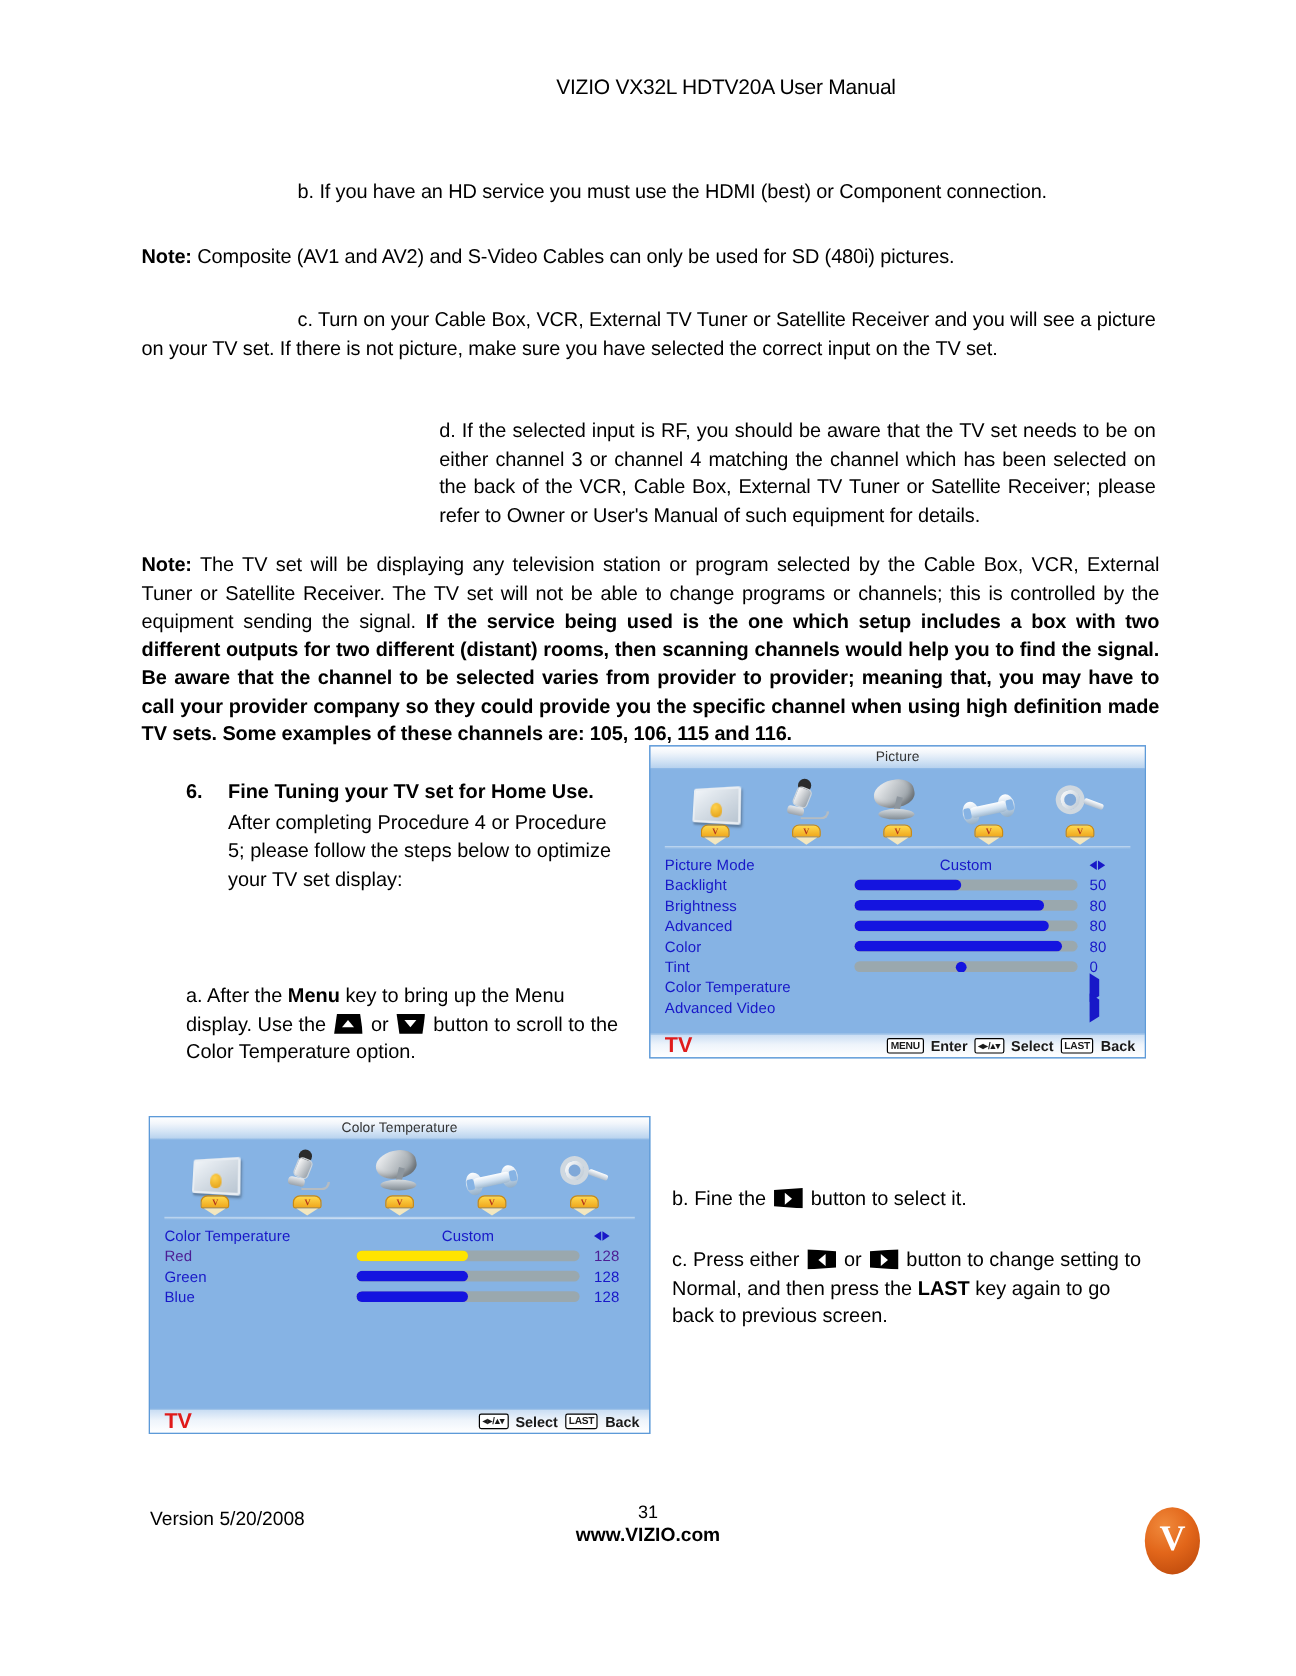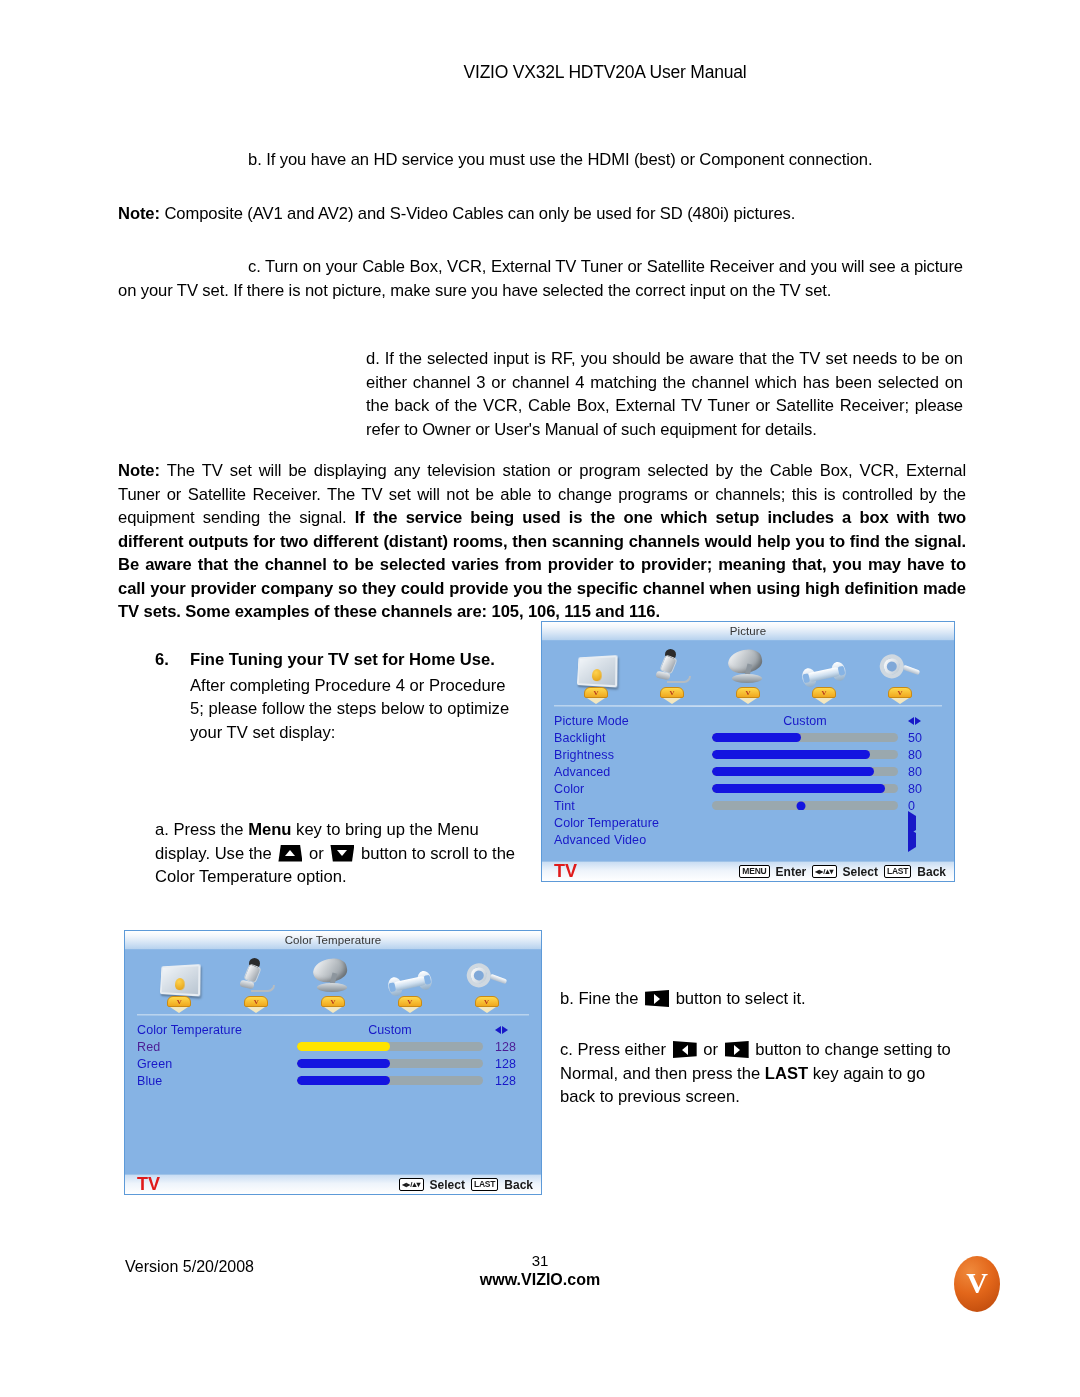--- a/index.html
+++ b/index.html
@@ -460,21 +460,21 @@
 <div id="step6">
   <div class="heading">
     <span class="num">6.</span>
     <span>Fine Tuning your TV set for Home Use.</span>
   </div>
   <div class="sub">After completing Procedure 4 or Procedure 5; please follow the steps below to optimize your TV set display:</div>
 </div>
 
 <div id="step-a">
   <span class="firstline"></span>
-  <span>a. Press the </span><b>Menu</b><span> key to bring up the Menu display. Use the </span><span class="keyglyph up"><span class="tri"></span></span><span> or </span><span class="keyglyph down"><span class="tri"></span></span><span> button to scroll to the Color Temperature option.</span>
+  <span>a. After the </span><b>Menu</b><span> key to bring up the Menu display. Use the </span><span class="keyglyph up"><span class="tri"></span></span><span> or </span><span class="keyglyph down"><span class="tri"></span></span><span> button to scroll to the Color Temperature option.</span>
 </div>
 
 <div id="step-b">
   <span>b. Fine the </span><span class="keyglyph right"><span class="tri"></span></span><span> button to select it.</span>
 </div>
 
 <div id="step-c">
   <span>c. Press either </span><span class="keyglyph left"><span class="tri"></span></span><span> or </span><span class="keyglyph right"><span class="tri"></span></span><span> button to change setting to Normal, and then press the </span><b>LAST</b><span> key again to go back to previous screen.</span>
 </div>
 

